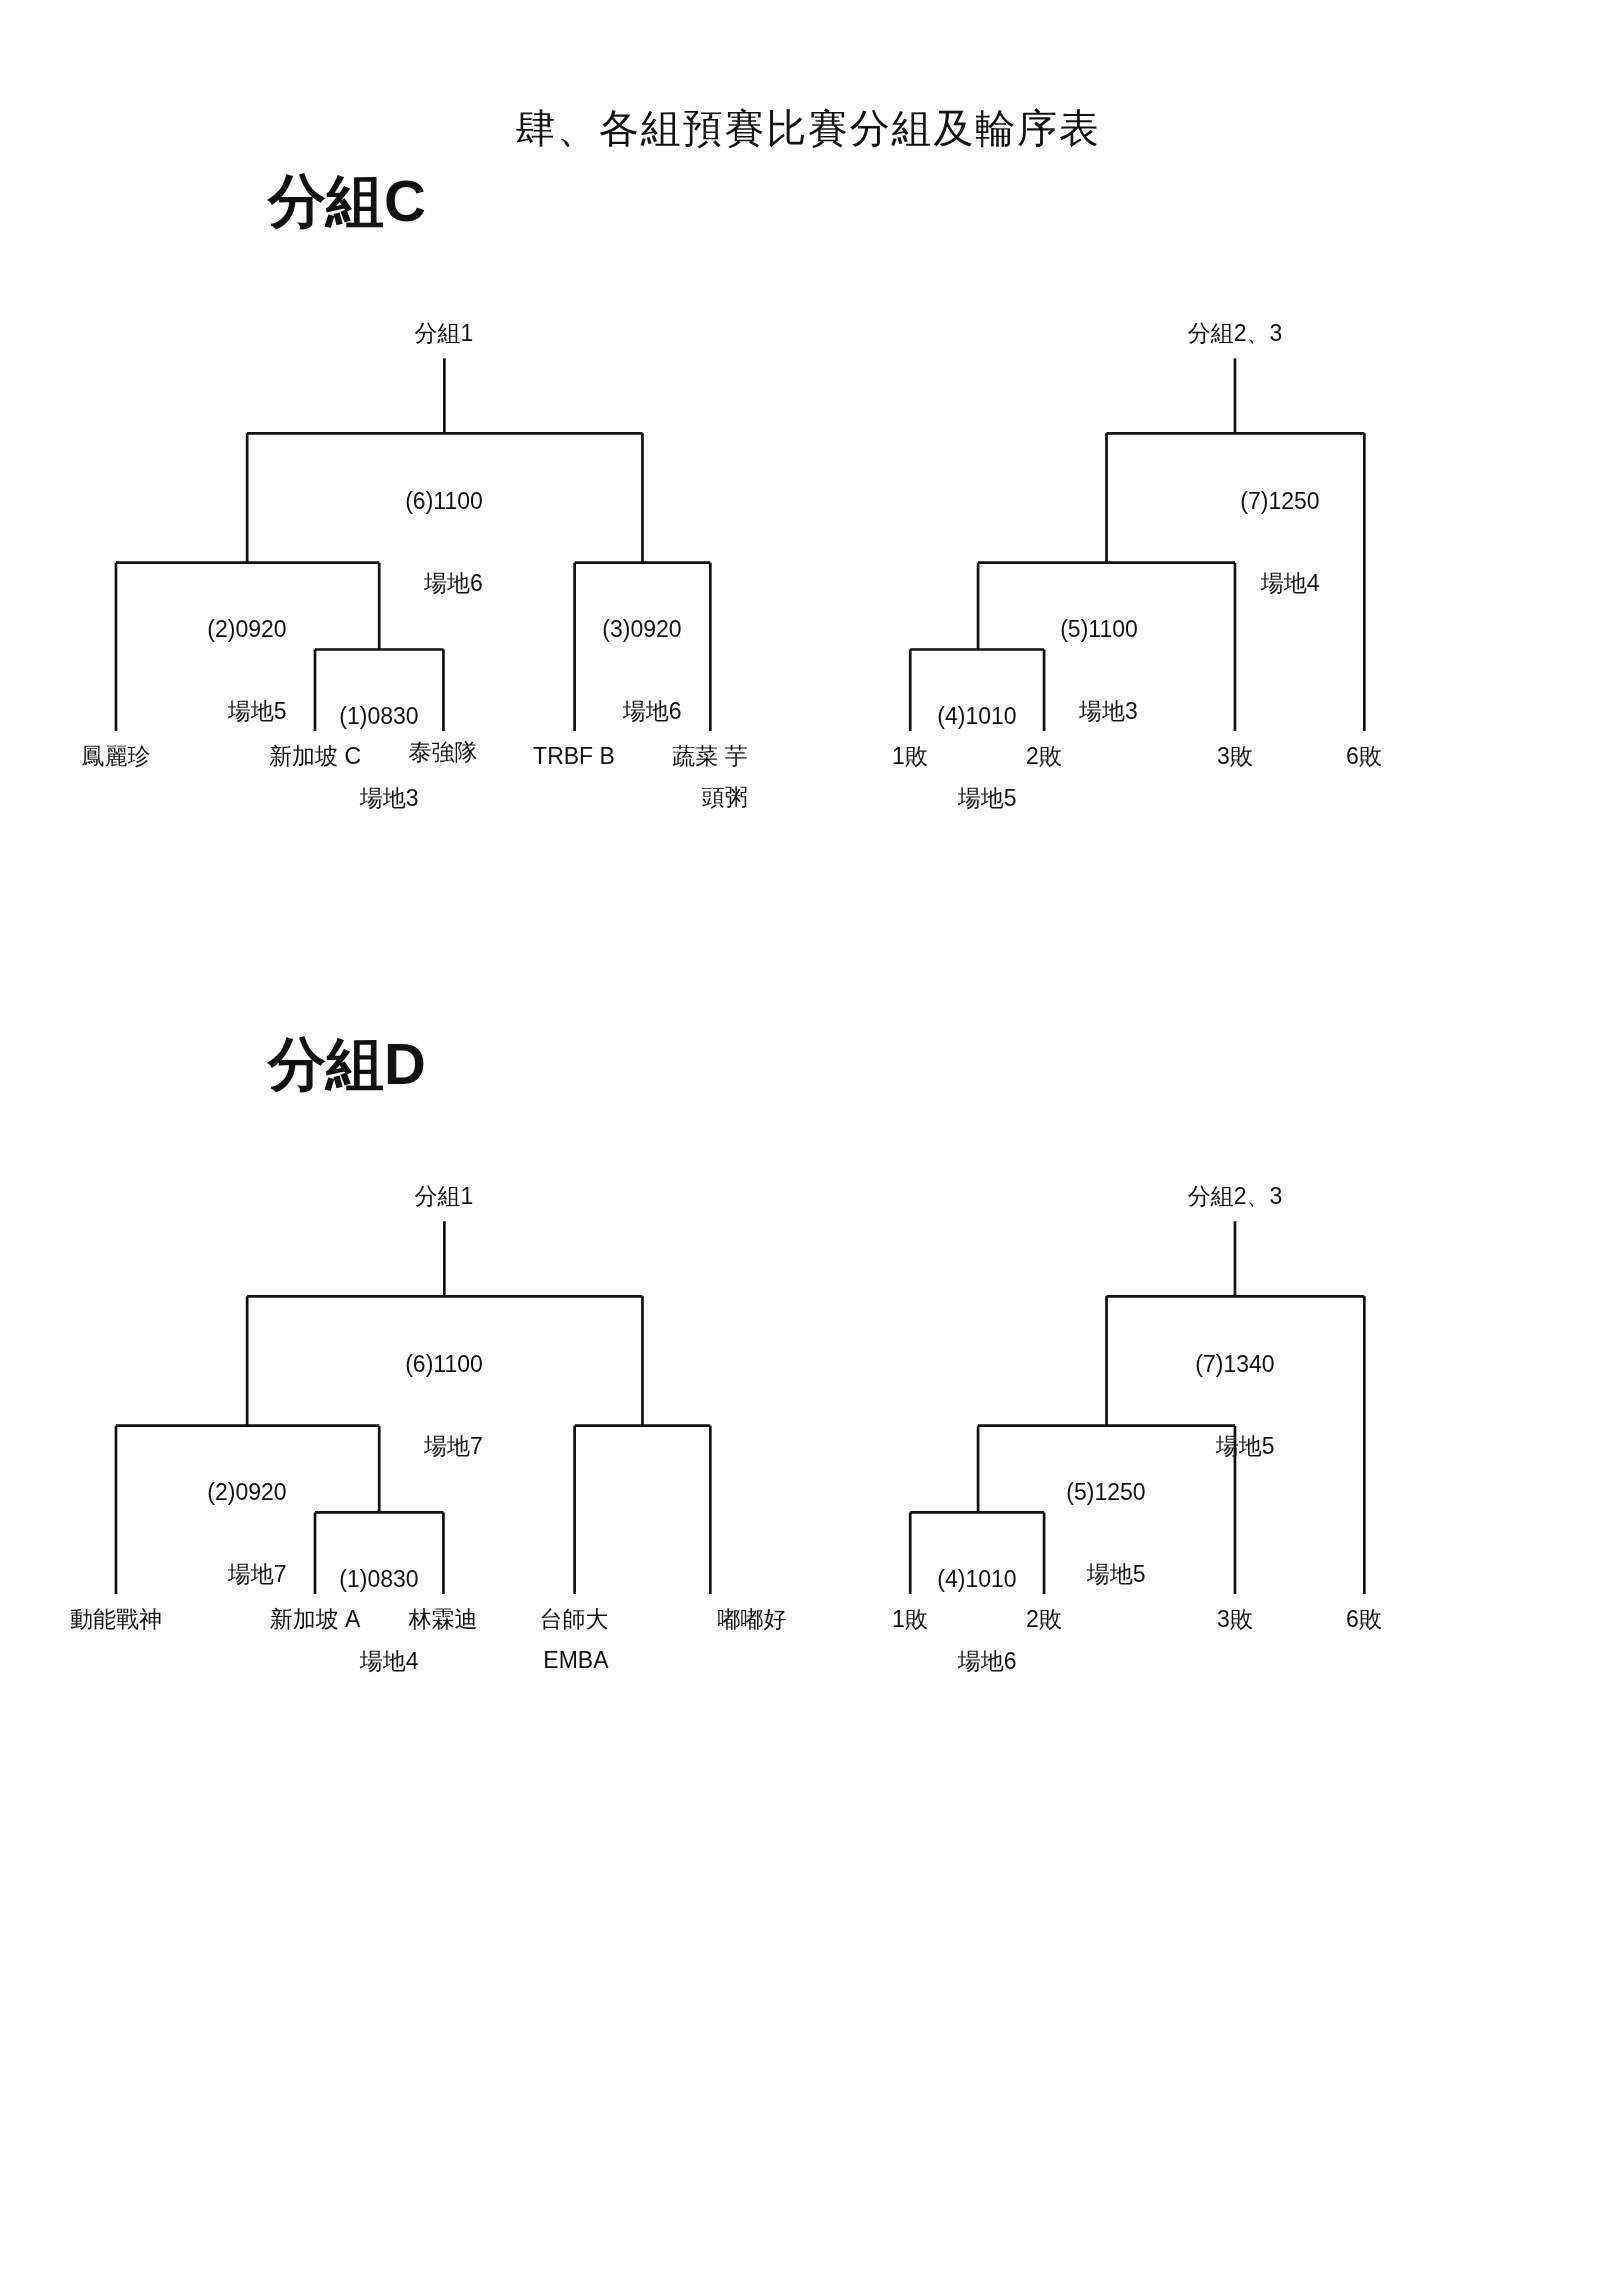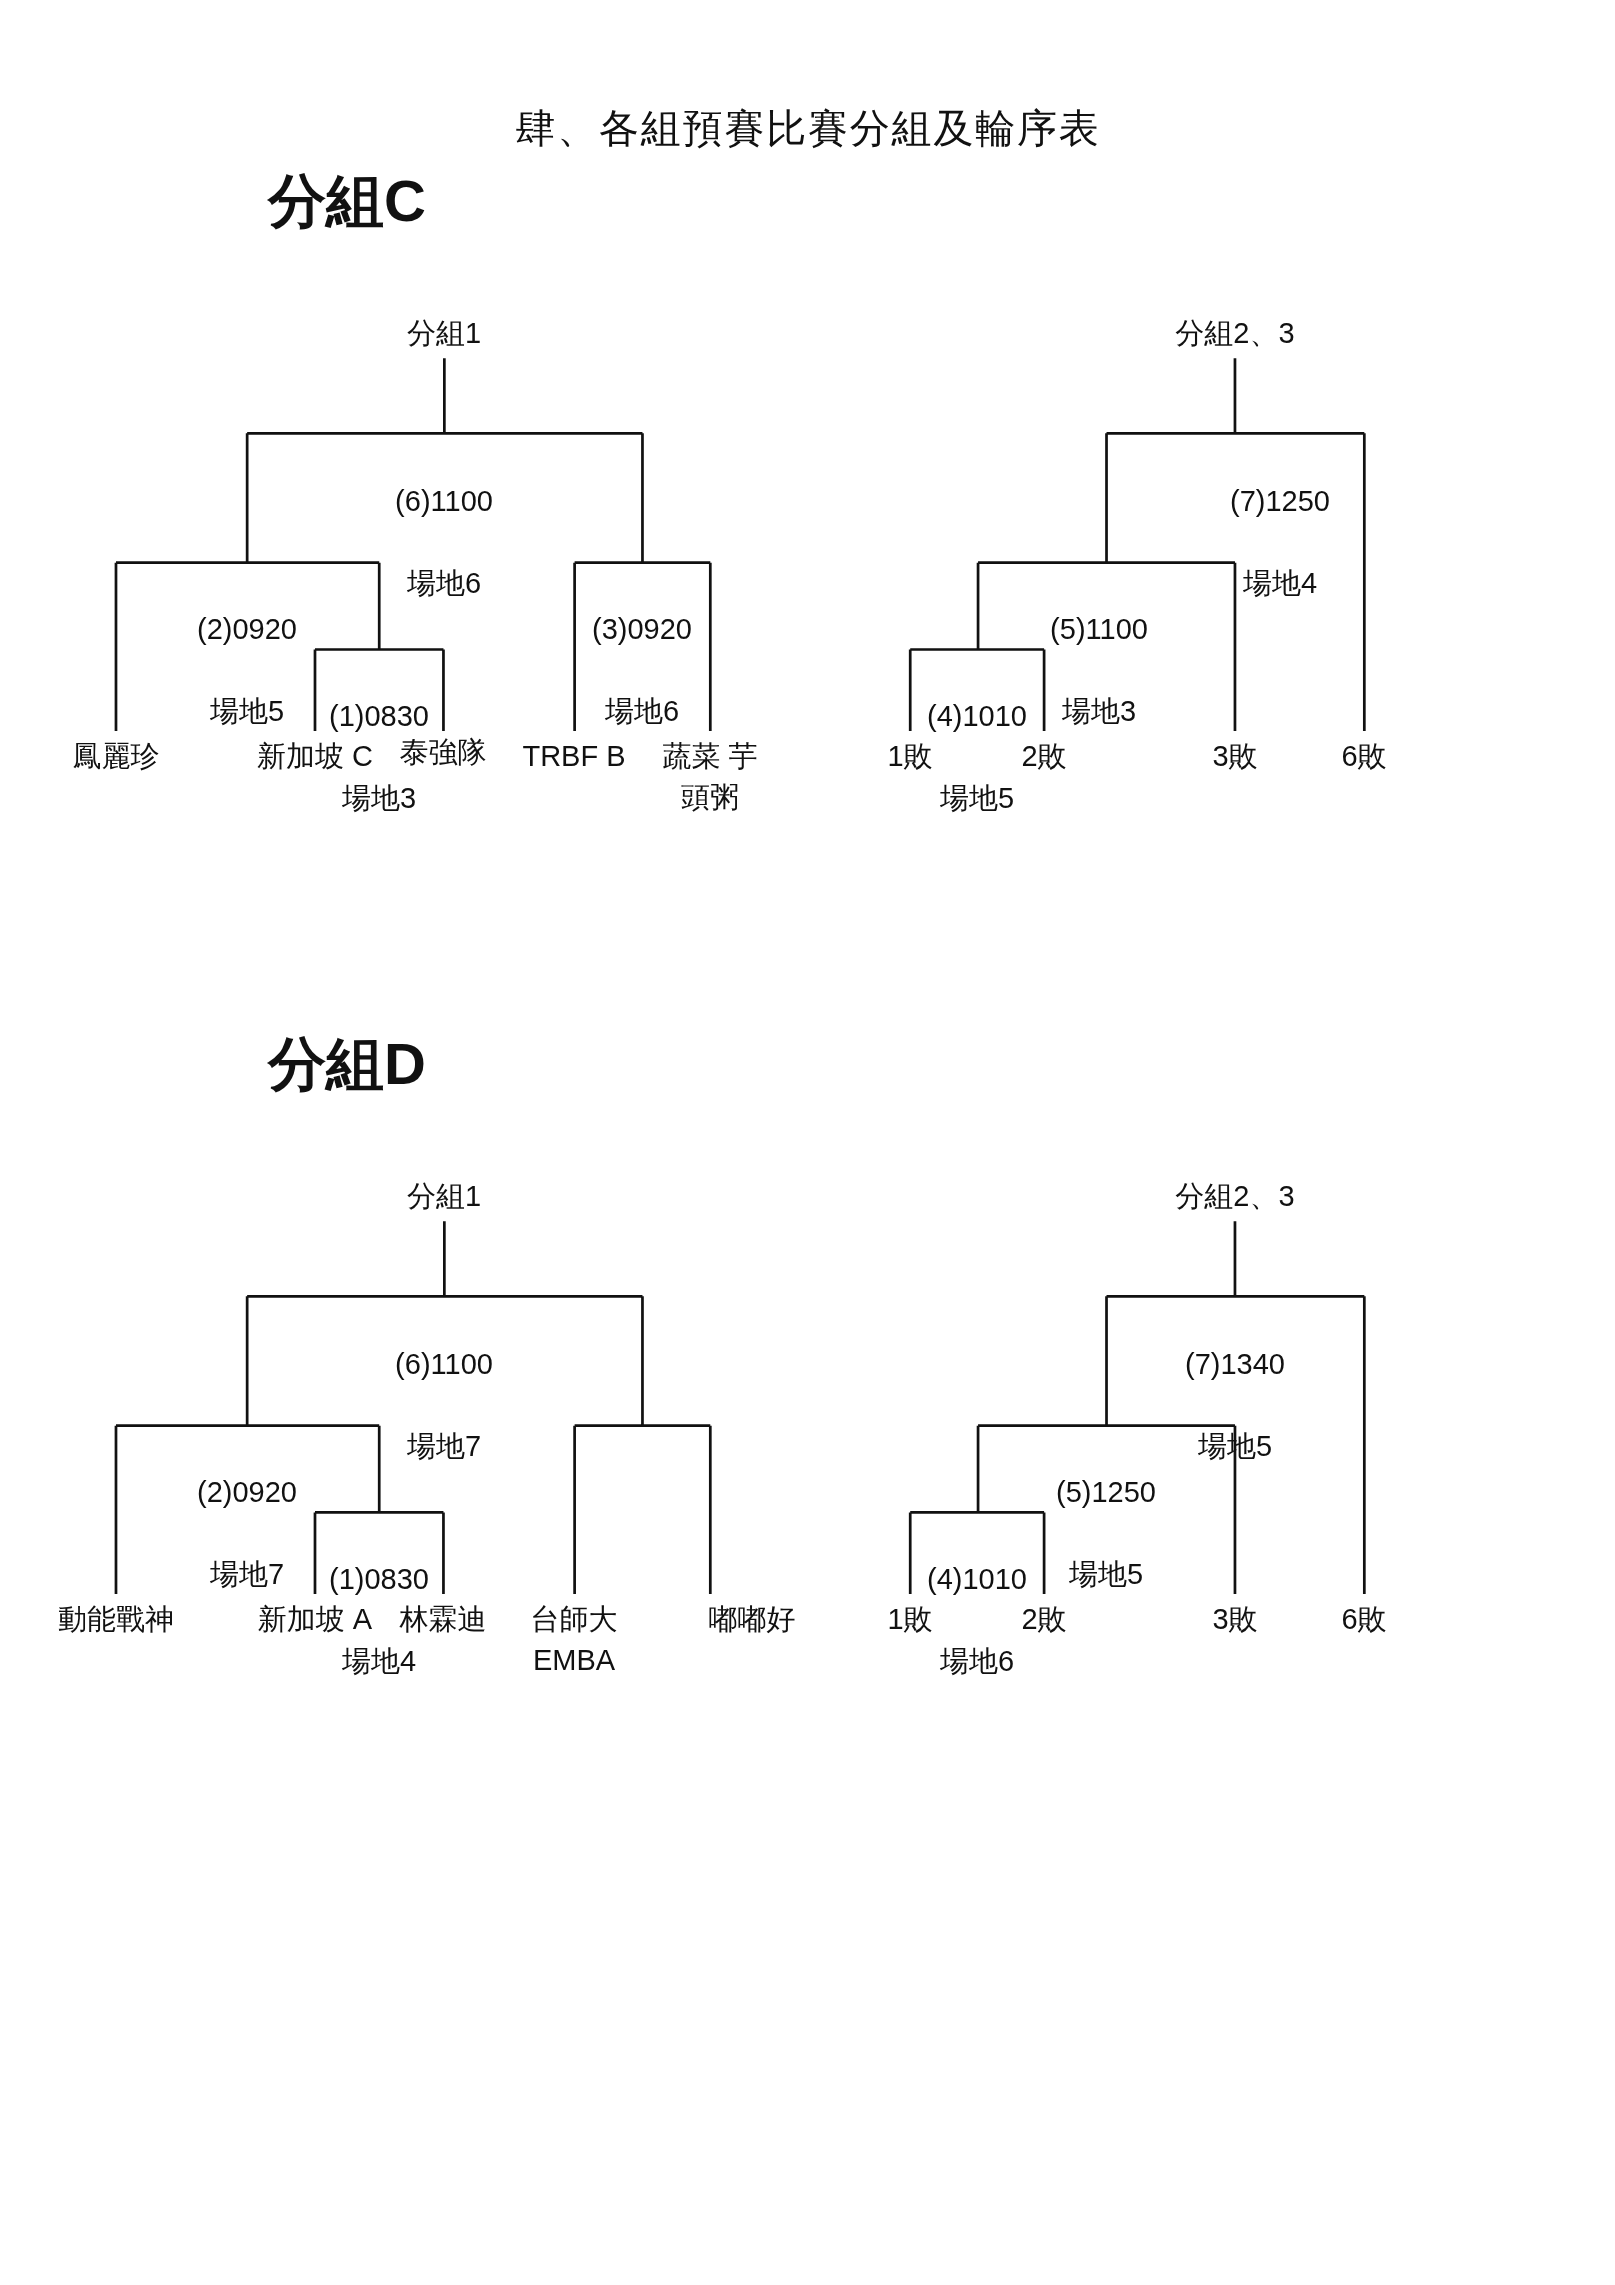--- a/index.html
+++ b/index.html
@@ -26,22 +26,22 @@
   }
   .group-heading {
     position: absolute;
     font-size: 58px;
     font-weight: 700;
     margin-left: 28px;
   }
   .txt {
     position: absolute;
     transform: translateX(-50%);
-    text-align: center;
-    font-size: 29px;
+    text-align: right;
+    font-size: 23px;
     line-height: 41px;
     white-space: pre-line;
   }
   .txt .line { display: block; }
   .lines {
     position: absolute;
     left: 0;
     top: 0;
   }
 </style>

